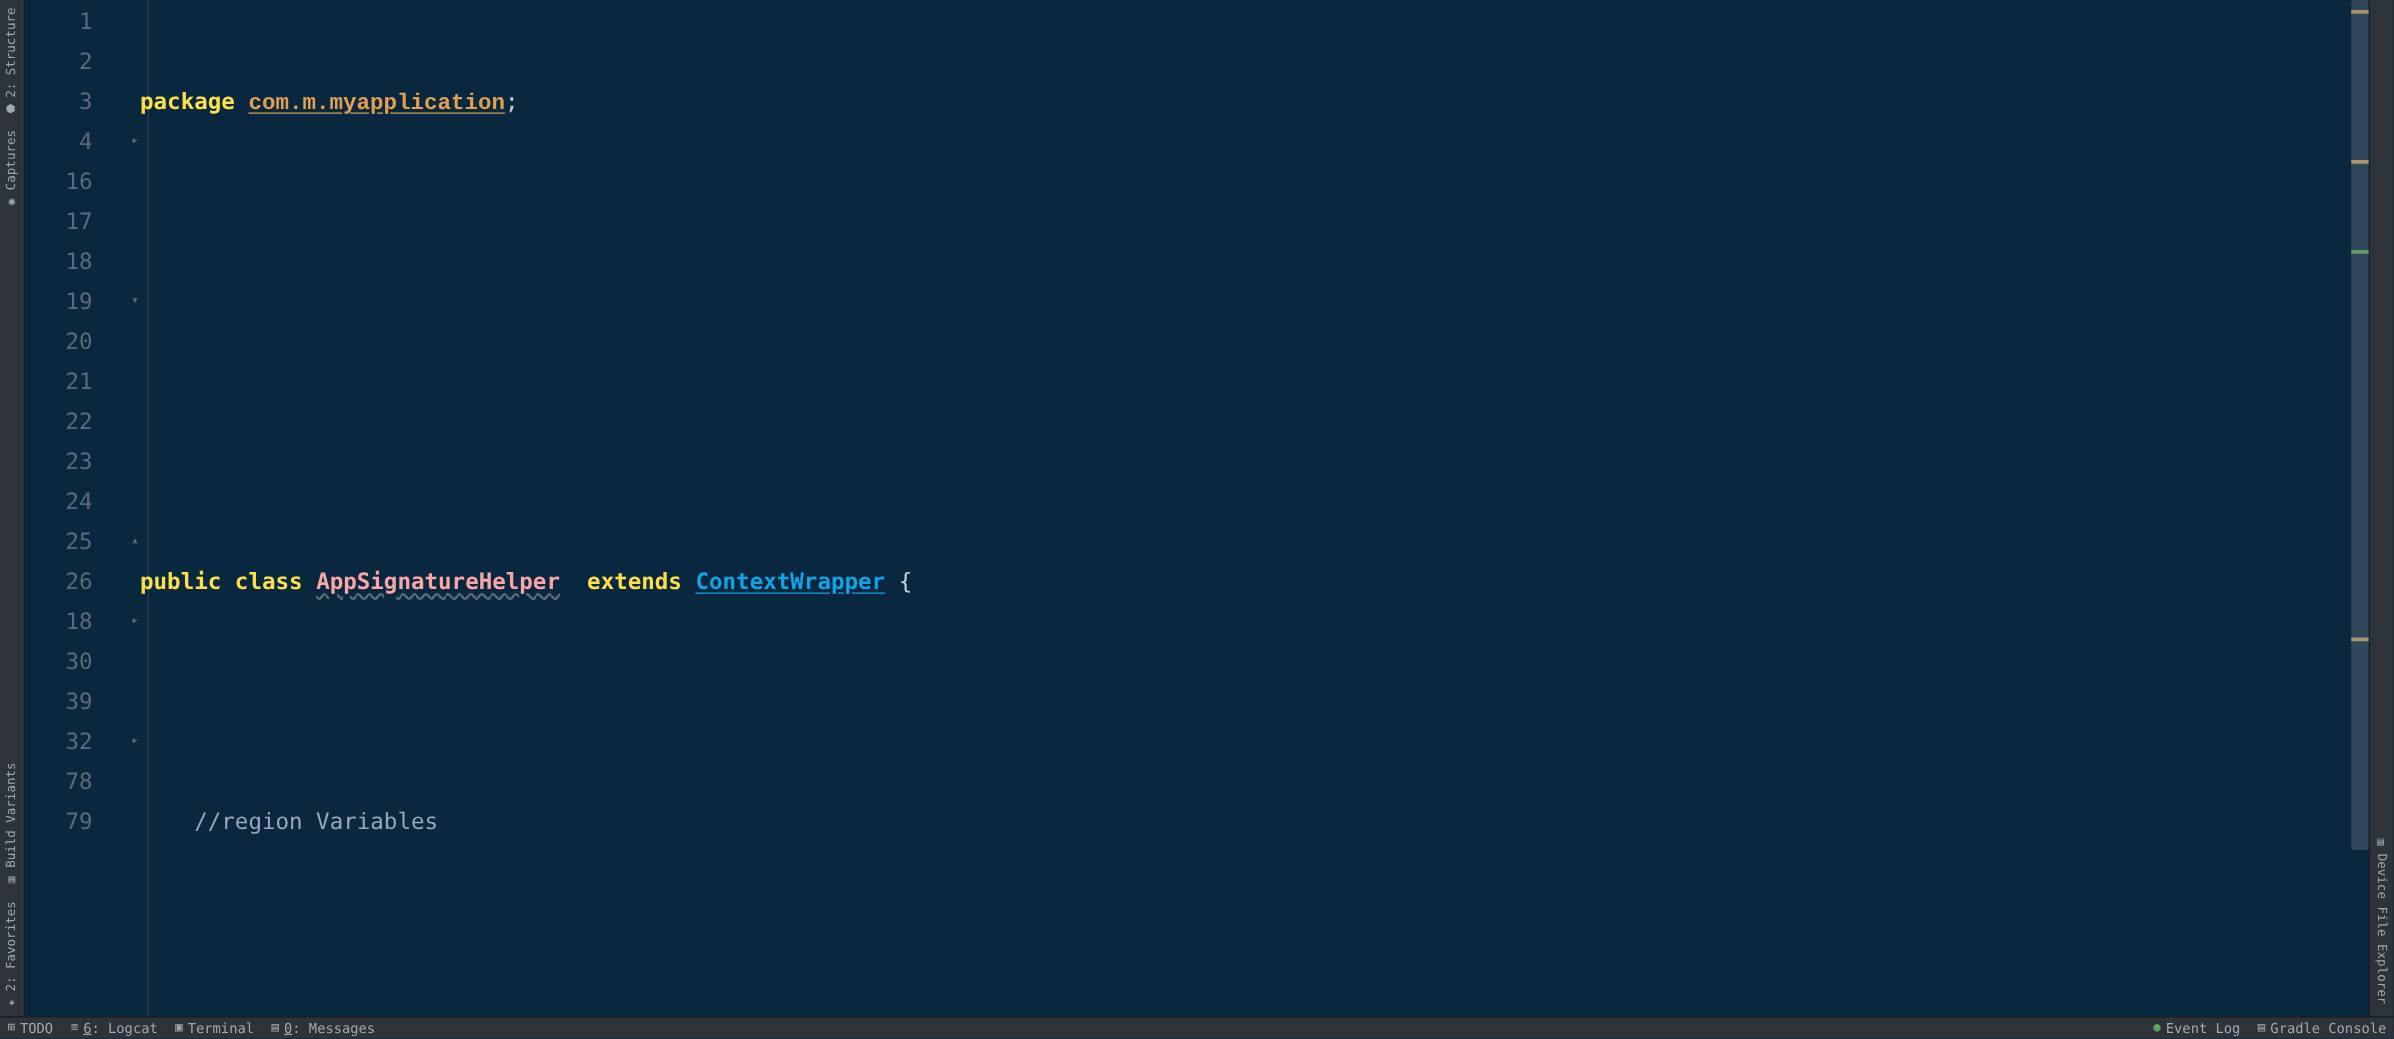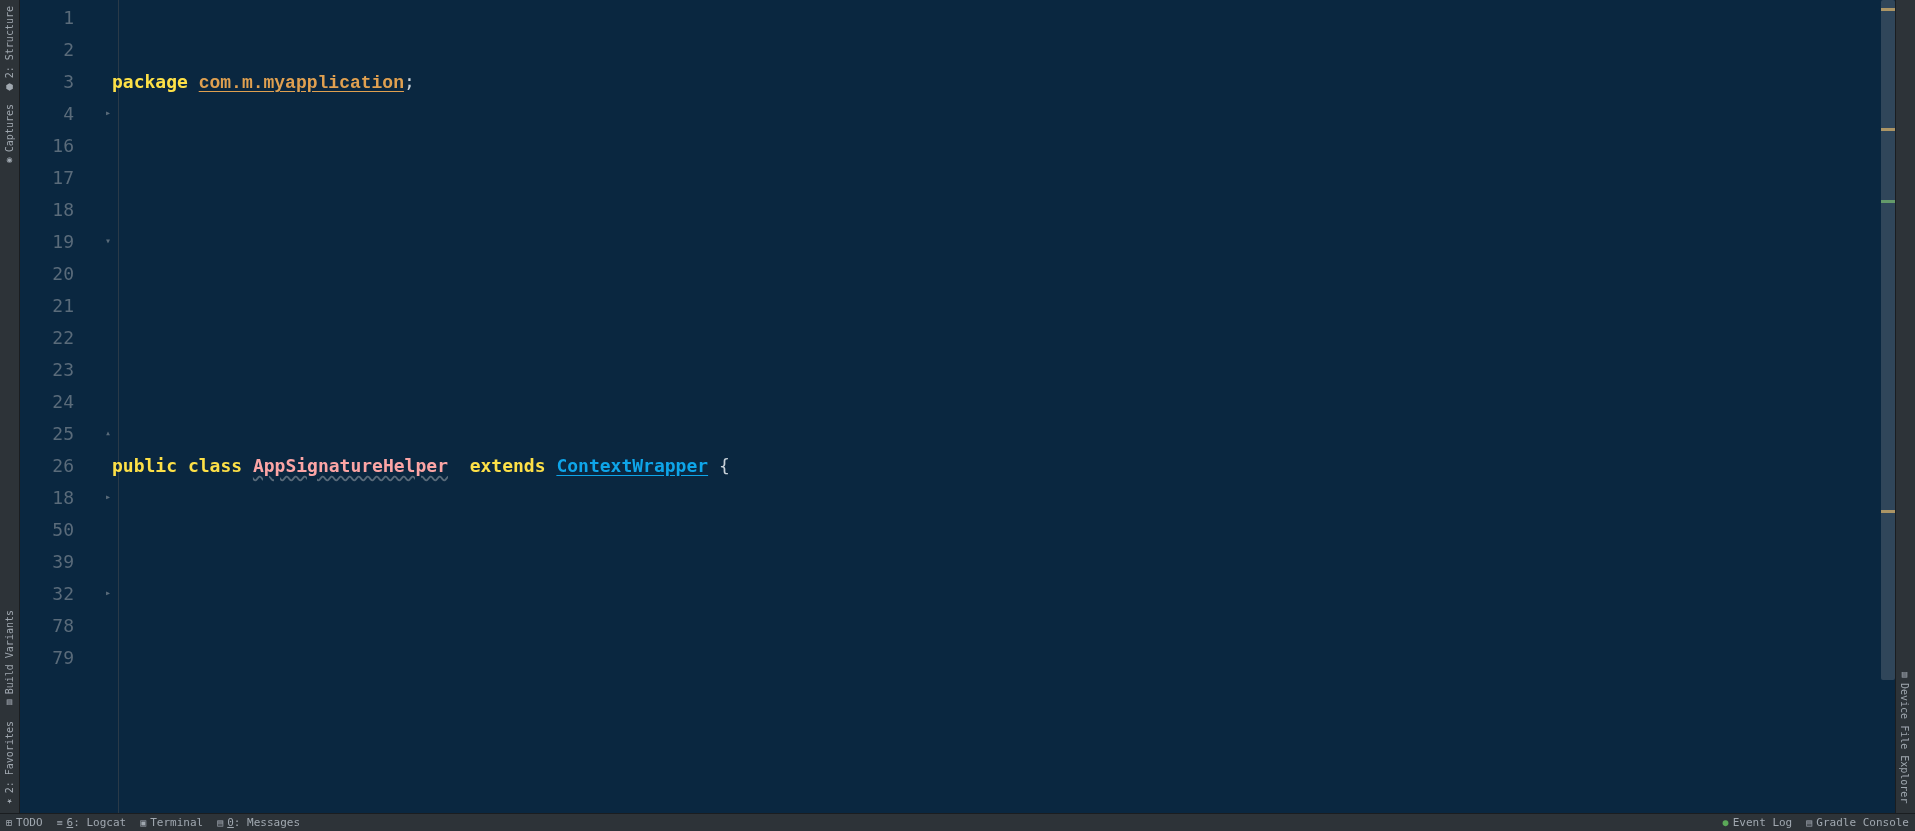--- a/index.html
+++ b/index.html
@@ -234,40 +234,41 @@
     <div class="ln">18</div>
     <div class="ln">19</div>
     <div class="ln">20</div>
     <div class="ln">21</div>
     <div class="ln">22</div>
     <div class="ln">23</div>
     <div class="ln">24</div>
     <div class="ln">25</div>
     <div class="ln">26</div>
     <div class="ln">18</div>
-    <div class="ln">50</div>
+    <div class="ln">30</div>
     <div class="ln">39</div>
     <div class="ln">32</div>
     <div class="ln">78</div>
     <div class="ln">79</div>
   </div>
 
   <div class="fold-icon" style="top:106px;">▸</div>
   <div class="fold-icon" style="top:234px;">▾</div>
   <div class="fold-icon" style="top:426px;">▴</div>
   <div class="fold-icon" style="top:490px;">▸</div>
   <div class="fold-icon" style="top:586px;">▸</div>
 
   <div class="code">
     <div class="codeline"><span class="kw">package</span> <span class="pkg">com.m.myapplication</span><span class="punct">;</span></div>
     <div class="codeline"></div>
     <div class="codeline"></div>
     <div class="codeline"></div>
     <div class="codeline"><span class="kw">public</span> <span class="kw">class</span> <span class="cls-def">AppSignatureHelper</span>  <span class="kw">extends</span> <span class="cls-ref">ContextWrapper</span> <span class="punct">{</span></div>
     <div class="codeline"></div>
+    <div class="codeline">    <span class="comment">//region Variables</span></div>
     
     
     
     
     
     
     
     
     
     

